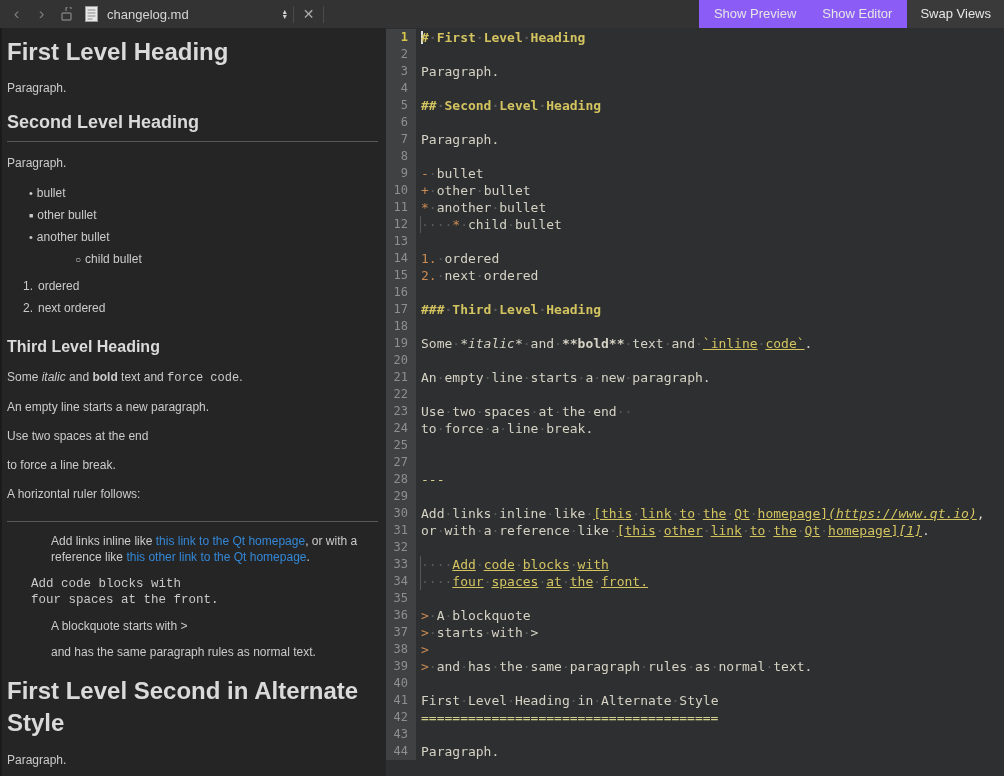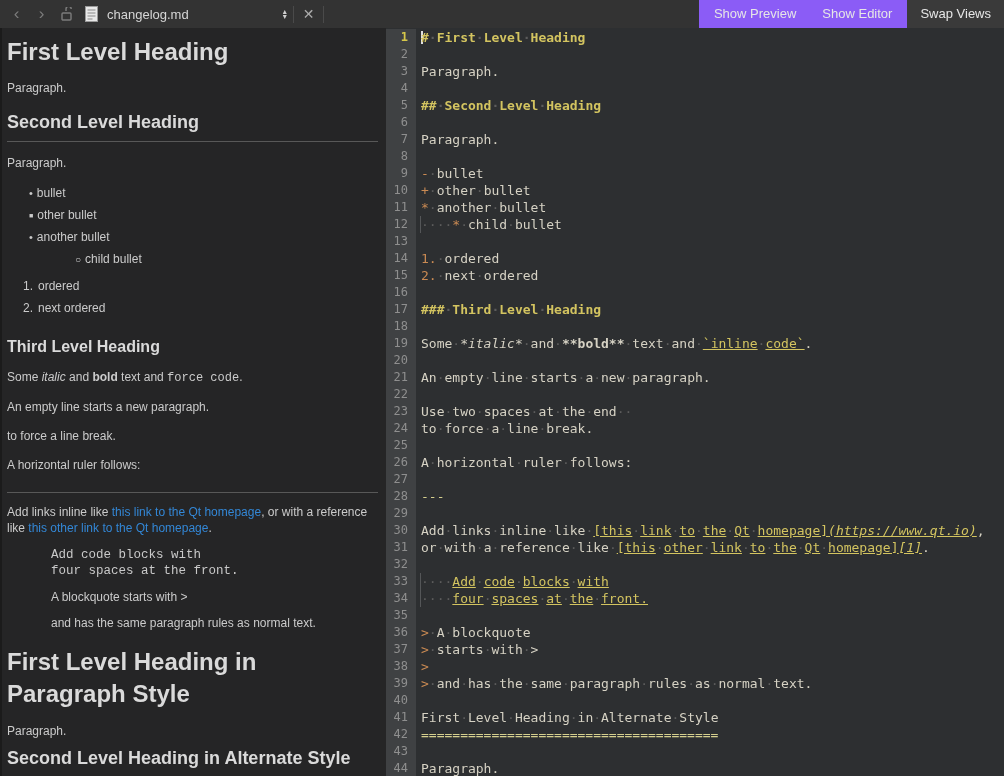--- a/index.html
+++ b/index.html
@@ -34,23 +34,23 @@
   .mk-disc{font-size:11px;}
   .mk-square{font-size:7px;}
   .mk-circle{font-size:10px;}
   .pv-ol{margin-top:5px;}
   .pv-oli{display:flex;align-items:center;height:22px;font-size:12px;margin-left:16px;}
   .pv-oli .num{margin-right:5px;}
   .pv-em{font-style:italic;}
   .pv-strong{font-weight:bold;}
   .pv-code{font-family:"Liberation Mono",monospace;font-size:12px;}
   .pv-hr{border:none;border-top:1px solid #585858;margin:19px 8px 0 0;}
-  .pv-links{line-height:16px;margin-top:11px;padding-right:6px;}
+  .pv-links{line-height:16px;margin-top:11px;padding-right:6px;margin-left:44px;}
   .pv-links a{color:#3387d6;text-decoration:none;}
-  .pv-codeblock{font-family:"Liberation Mono",monospace;font-size:12.5px;line-height:16px;margin:11px 0 0 44px;white-space:pre;color:#c9c9c9;}
+  .pv-codeblock{font-family:"Liberation Mono",monospace;font-size:12.5px;line-height:16px;margin:11px 0 0 24px;white-space:pre;color:#c9c9c9;}
   .pv-bq{margin-left:44px;}
   .pv-bq .pv-p{margin-top:11px;}
   .preview h1.alt{margin-top:15px;line-height:32px;}
   .preview h2.alt{margin-top:9px;}
 
   
   .editor{position:absolute;top:28px;left:386px;right:0;height:748px;background:#2d2f31;font-family:"DejaVu Sans Mono",monospace;font-size:13px;overflow:hidden;padding-top:1px;}
   .line{display:flex;height:17px;line-height:17px;}
   .ln{flex:0 0 30px;background:#3f4143;color:#8f8f8f;text-align:right;padding-right:8px;box-sizing:border-box;font-size:12px;}
   .ln.cur{color:#d6c74a;font-weight:bold;}
@@ -139,33 +139,34 @@
           <span class="num">2.</span>
           <span>next ordered</span>
         </div>
       </div>
 
     <h3>Third Level Heading</h3>
     <p class="pv-p">
       <span>Some </span><span class="pv-em">italic</span><span> and </span><span class="pv-strong">bold</span><span> text and </span><span class="pv-code">force code</span><span>.</span>
     </p>
     <p class="pv-p">An empty line starts a new paragraph.</p>
+    <p class="pv-p">Use two spaces at the end</p>
     <p class="pv-p">to force a line break.</p>
     <p class="pv-p">A horizontal ruler follows:</p>
     <hr class="pv-hr">
     <p class="pv-p pv-links">
       <span>Add links inline like </span><a href="#">this link to the Qt homepage</a><span>, or with a reference like </span><a href="#">this other link to the Qt homepage</a><span>.</span>
     </p>
     <div class="pv-codeblock">Add code blocks with
 four spaces at the front.</div>
     <div class="pv-bq" id="pv-bq">
         <p class="pv-p">A blockquote starts with &gt;</p>
         <p class="pv-p">and has the same paragraph rules as normal text.</p>
       </div>
-    <h1 class="alt">First Level Heading in Paragraph Style</h1>
+    <h1 class="alt">First Level Second in Alternate Style</h1>
     <p class="pv-p">Paragraph.</p>
     <h2 class="alt">Second Level Heading in Alternate Style</h2>
 
   </div>
 
   <div class="editor" id="editor-lines">
       <div class="line">
         <span class="ln cur">1</span>
         <span class="lc"><span class="caret"></span><span class="tk-h">#<span class="dot">·</span>First<span class="dot">·</span>Level<span class="dot">·</span>Heading</span></span>
       </div>
@@ -259,24 +260,20 @@
       </div>
       <div class="line">
         <span class="ln">24</span>
         <span class="lc"><span class="tk-t">to<span class="dot">·</span>force<span class="dot">·</span>a<span class="dot">·</span>line<span class="dot">·</span>break.</span></span>
       </div>
       <div class="line">
         <span class="ln">25</span>
         <span class="lc"></span>
       </div>
       <div class="line">
-        <span class="ln">26</span>
-        <span class="lc"><span class="tk-t">A<span class="dot">·</span>horizontal<span class="dot">·</span>ruler<span class="dot">·</span>follows:</span></span>
-      </div>
-      <div class="line">
         <span class="ln">27</span>
         <span class="lc"></span>
       </div>
       <div class="line">
         <span class="ln">28</span>
         <span class="lc"><span class="tk-y">---</span></span>
       </div>
       <div class="line">
         <span class="ln">29</span>
         <span class="lc"></span>

